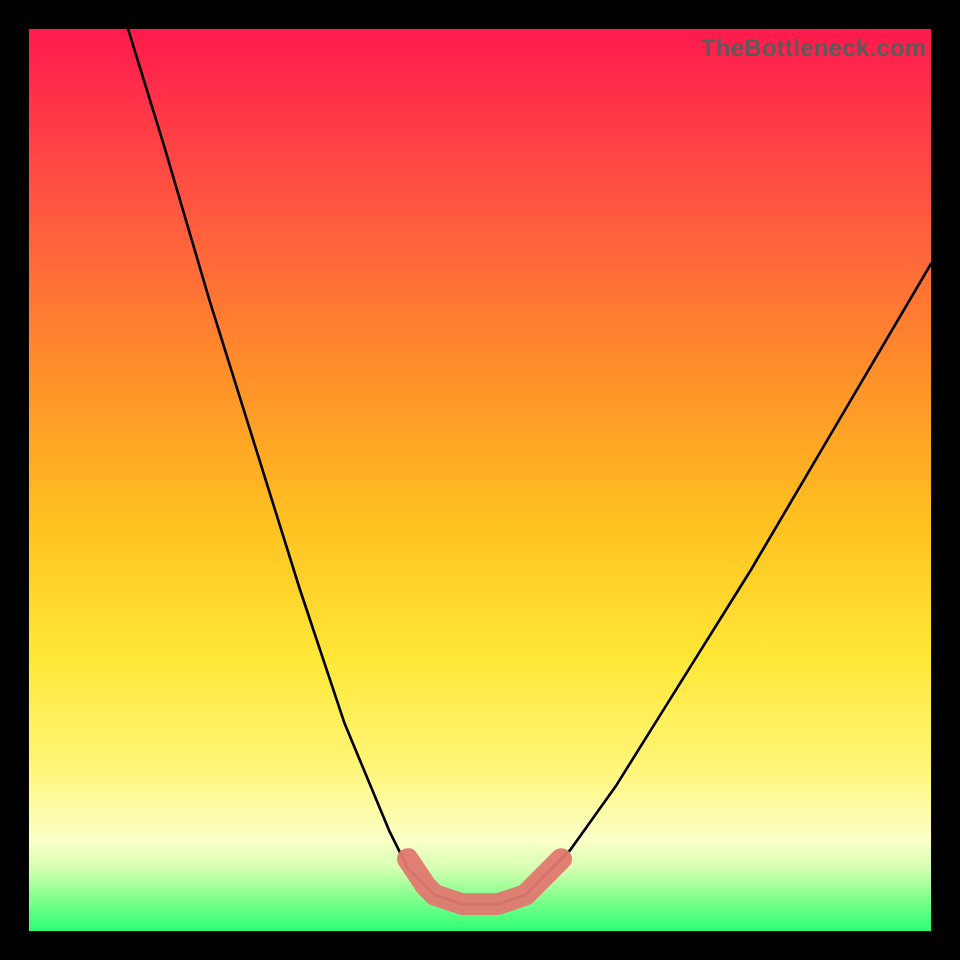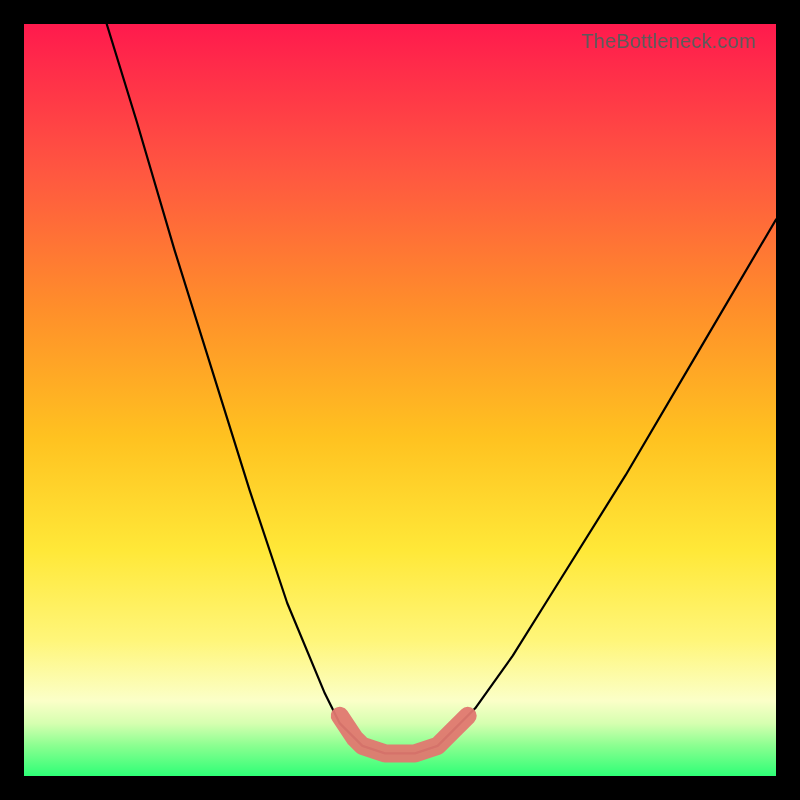--- a/index.html
+++ b/index.html
@@ -41,23 +41,23 @@
       #fff67a 82%,
       #fbffc8 90%,
       #d6ffb0 93%,
       #8aff90 96%,
       #2eff76 100%
     );
   }
   .watermark {
     position: absolute;
     top: 6px;
-    right: 20px;
+    right: 4px;
     font-size: 20px;
-    font-weight: 400;
+    font-weight: 700;
     color: #5b5b5b;
     letter-spacing: 0.2px;
     user-select: none;
   }
   svg.curves {
     position: absolute;
     left: 0; top: 0;
     width: 100%;
     height: 100%;
   }

